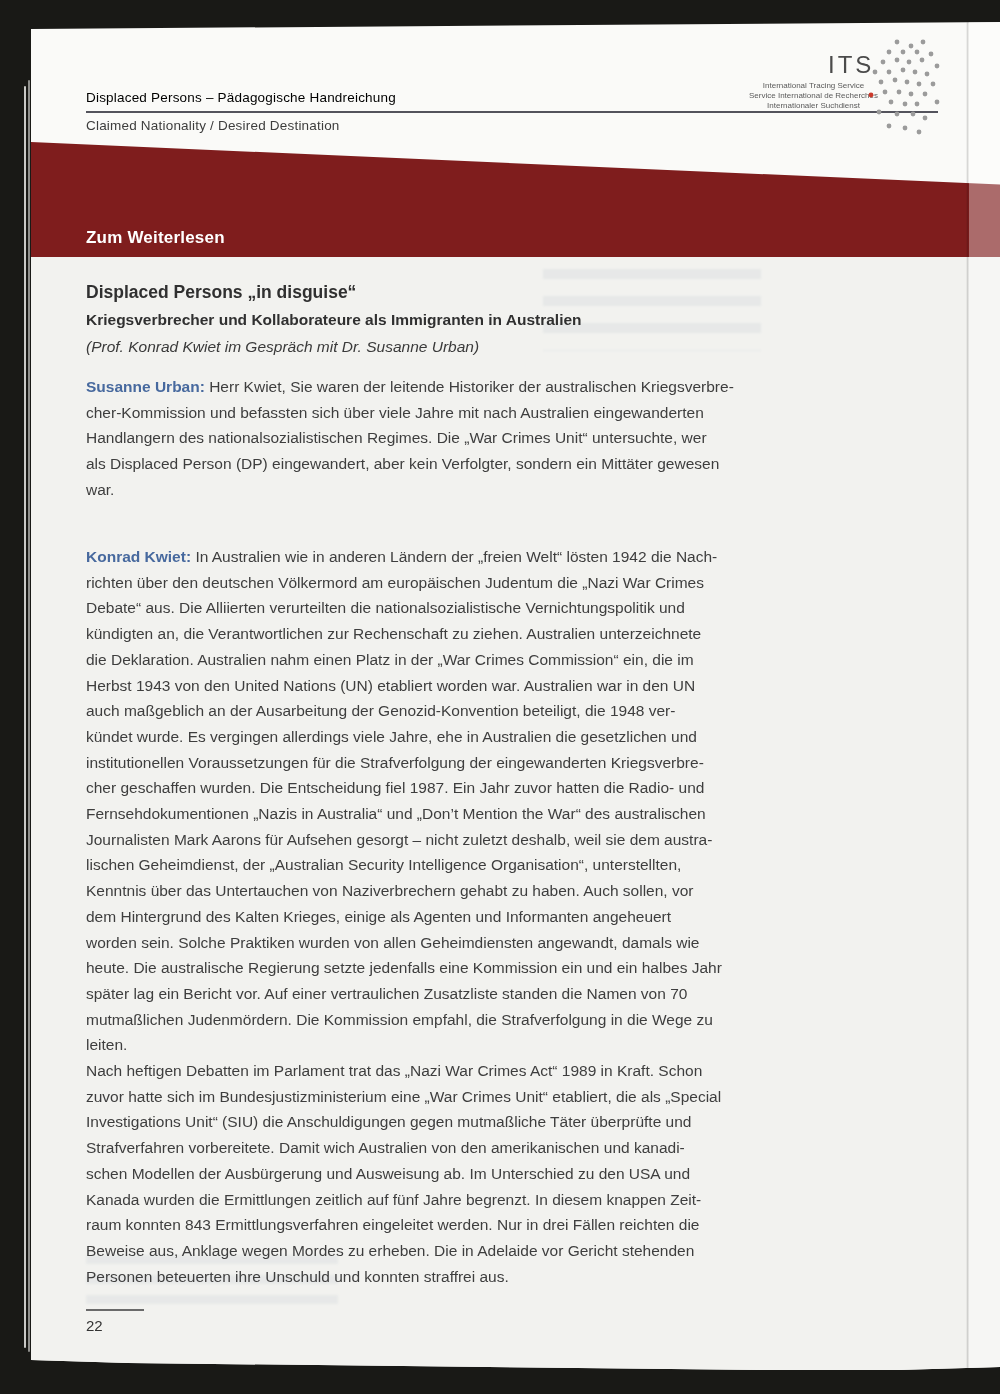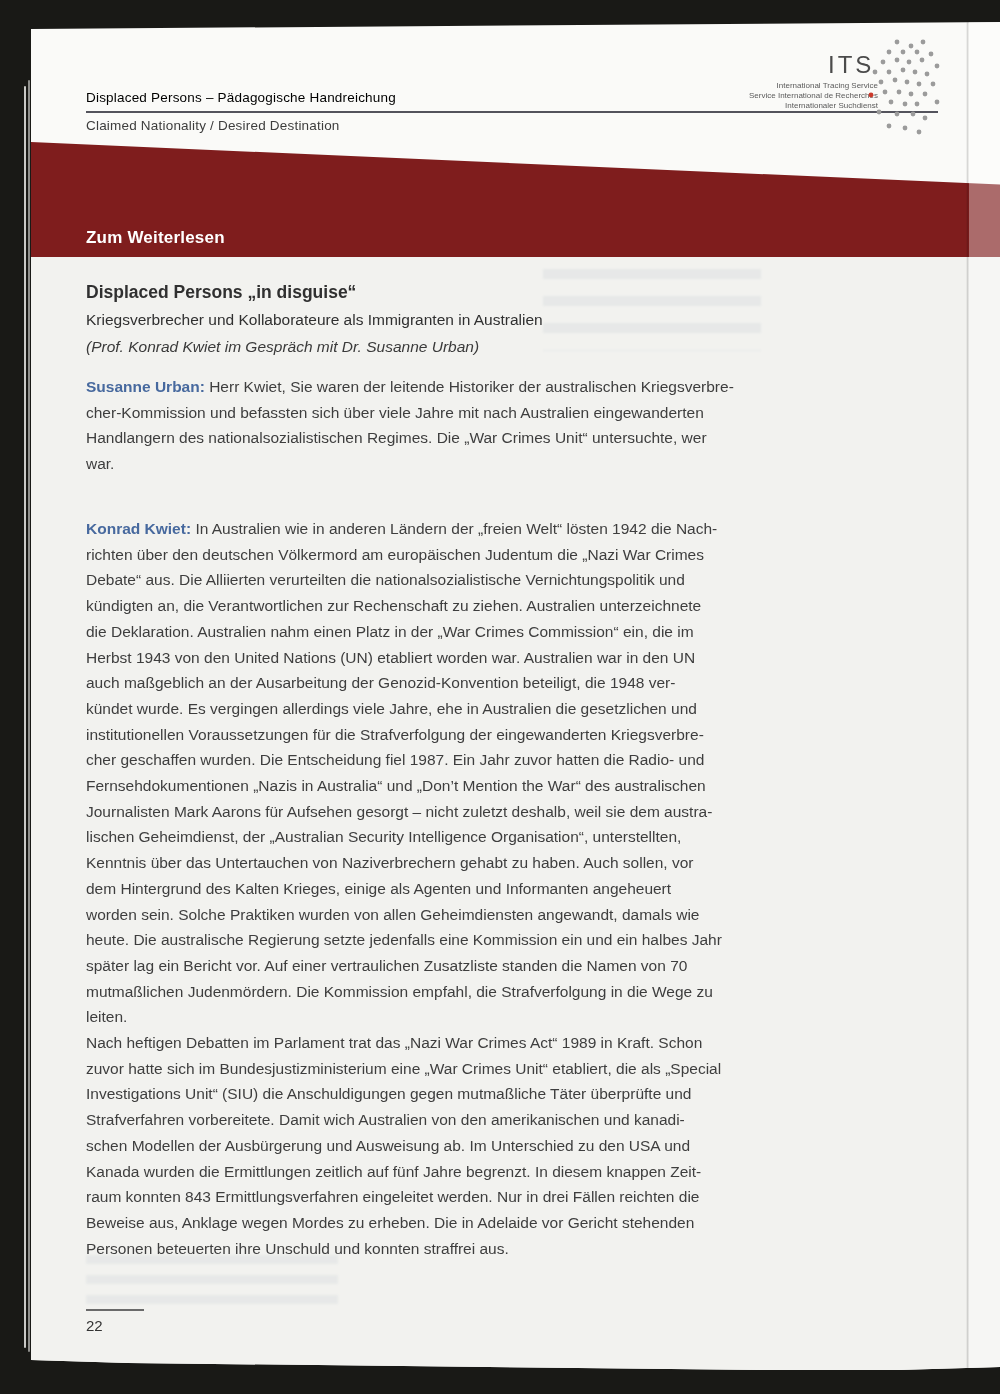--- a/index.html
+++ b/index.html
@@ -27,39 +27,39 @@
   .crease{position:absolute;top:0;bottom:0;left:935px;width:3px;
     background:linear-gradient(to right,rgba(0,0,0,0.0),rgba(0,0,0,0.14),rgba(0,0,0,0.02));}
 
   
   .hdr-line1{position:absolute;left:55px;top:68px;font-size:13.5px;color:#000000;letter-spacing:.2px;}
   .hdr-rule{position:absolute;left:55px;top:89px;width:852px;height:2px;background:#53535c;}
   .hdr-line2{position:absolute;left:55px;top:96px;font-size:13.5px;color:#3d3d3d;letter-spacing:.2px;}
 
   
   .its-text{position:absolute;left:797px;top:29px;font-size:24px;font-weight:normal;color:#4b4b4b;letter-spacing:3px;}
-  .its-sub{position:absolute;right:122px;top:59px;text-align:right;font-size:8px;line-height:10px;color:#5a5a5a;}
+  .its-sub{position:absolute;right:122px;top:59px;text-align:center;font-size:8px;line-height:10px;color:#5a5a5a;}
   .its-dots{position:absolute;left:836px;top:16px;}
 
   
   .banner{
     position:absolute;left:0;top:120px;width:100%;height:115px;
     clip-path:polygon(0 0,100% 37%,100% 100%,0 100%);
   }
   .banner-label{position:absolute;left:55px;bottom:9px;color:#ffffff;font-size:17px;font-weight:bold;letter-spacing:.2px;}
 
   
   .title-block{position:absolute;left:55px;top:260px;color:#303030;}
   .a-title{font-size:17.5px;font-weight:bold;margin:0 0 8px 0;}
-  .a-subtitle{font-size:15.5px;font-weight:normal;margin:0 0 9px 0;}
+  .a-subtitle{font-size:15.5px;font-weight:bold;margin:0 0 9px 0;}
   .a-byline{font-size:15.5px;font-weight:normal;margin:0;color:#3a3a3a;font-style:italic;}
 
   .para{position:absolute;left:55px;color:#3e3e3e;font-size:15.5px;line-height:25.7px;white-space:nowrap;}
   #para-0{top:352px;}
-  #para-1{top:494px;}
+  #para-1{top:522px;}
   .speaker{font-weight:bold;color:#47699e;}
 
   
   .ghost{position:absolute;opacity:.55;filter:blur(1.1px);}
   .ghost-a{left:512px;top:247px;width:218px;height:82px;
     background:repeating-linear-gradient(to bottom,rgba(96,114,150,.14) 0 10px,transparent 10px 27px);}
   .ghost-b{left:55px;top:1233px;width:252px;height:56px;
     background:repeating-linear-gradient(to bottom,rgba(96,114,150,.13) 0 9px,transparent 9px 20px);}
 
   
@@ -137,20 +137,21 @@
   <div class="title-block">
     <div class="a-title">Displaced Persons „in disguise“</div>
     <div class="a-subtitle">Kriegsverbrecher und Kollaborateure als Immigranten in Australien</div>
     <div class="a-byline">(Prof. Konrad Kwiet im Gespräch mit Dr. Susanne Urban)</div>
   </div>
 
   <div class="para" id="para-0">
       <div><span class="speaker" style="color: rgb(71, 105, 158); margin-top: 26px;">Susanne Urban: </span>Herr Kwiet, Sie waren der leitende Historiker der australischen Kriegsverbre-</div>
       <div>cher-Kommission und befassten sich über viele Jahre mit nach Australien eingewanderten</div>
       <div>Handlangern des nationalsozialistischen Regimes. Die „War Crimes Unit“ untersuchte, wer</div>
+      <div>als Displaced Person (DP) eingewandert, aber kein Verfolgter, sondern ein Mittäter gewesen</div>
       <div>war.</div>
     </div>
   <div class="para" id="para-1">
       <div><span class="speaker" style="color: rgb(71, 105, 158);">Konrad Kwiet: </span>In Australien wie in anderen Ländern der „freien Welt“  lösten 1942 die Nach-</div>
       <div>richten über den deutschen Völkermord am europäischen Judentum die „Nazi War Crimes</div>
       <div>Debate“ aus. Die Alliierten verurteilten die nationalsozialistische Vernichtungspolitik und</div>
       <div>kündigten an, die Verantwortlichen zur Rechenschaft zu ziehen. Australien unterzeichnete</div>
       <div>die Deklaration. Australien nahm einen Platz in der „War Crimes Commission“ ein, die im</div>
       <div>Herbst 1943 von den United Nations (UN) etabliert worden war. Australien war in den UN</div>
       <div>auch maßgeblich an der Ausarbeitung der Genozid-Konvention beteiligt, die 1948 ver-</div>

